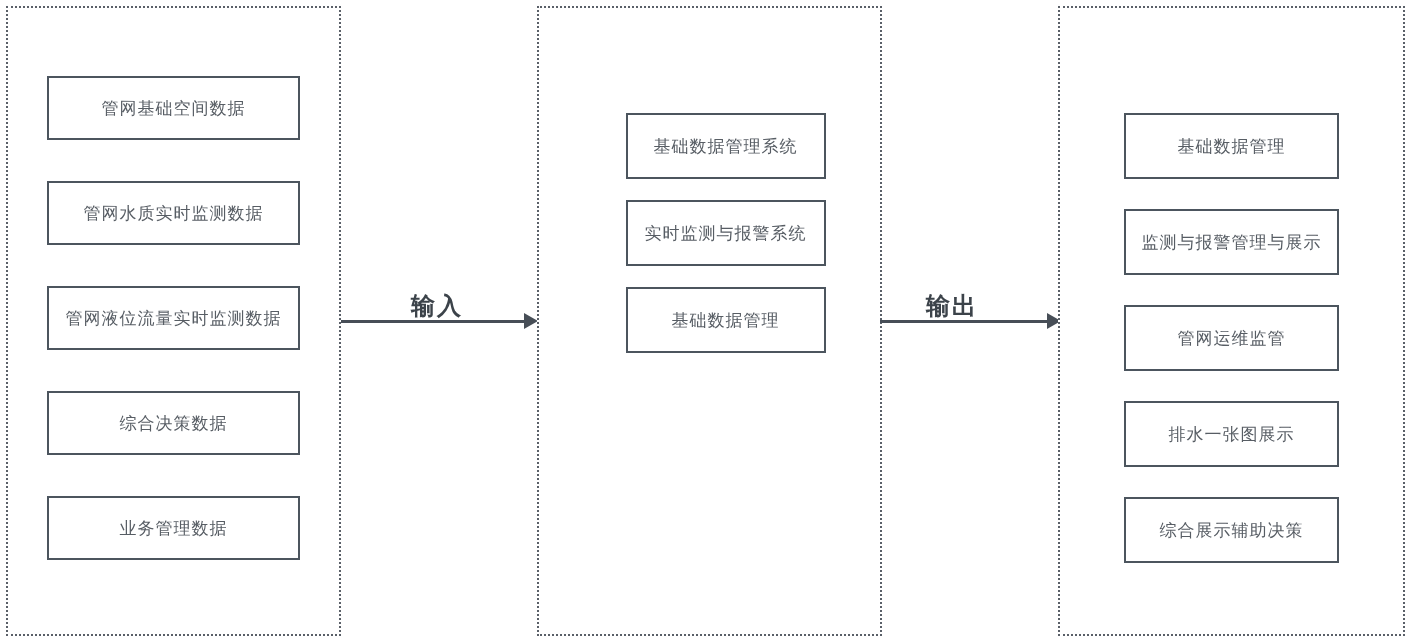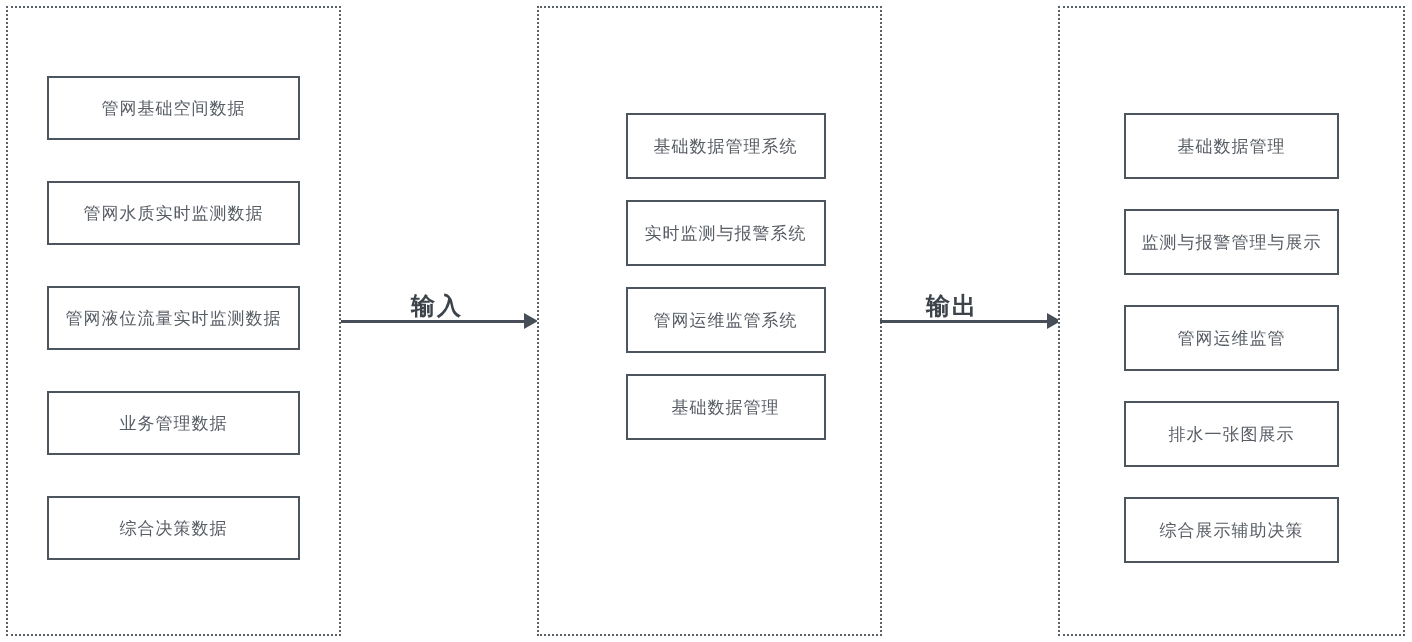--- a/index.html
+++ b/index.html
@@ -82,33 +82,32 @@
 </style>
 </head>
 <body>
 
 <div class="canvas">
 
   <div class="group group-left">
     <div class="flow-box">管网基础空间数据</div>
     <div class="flow-box">管网水质实时监测数据</div>
     <div class="flow-box">管网液位流量实时监测数据</div>
+    <div class="flow-box">综合决策数据</div>
     <div class="flow-box">业务管理数据</div>
-    <div class="flow-box">综合决策数据</div>
   </div>
 
   <div class="arrow-label arrow-label-input">输入</div>
   <div class="arrow arrow-input">
     <div class="arrowhead"></div>
   </div>
 
   <div class="group group-middle">
     <div class="flow-box">基础数据管理系统</div>
     <div class="flow-box">实时监测与报警系统</div>
-    <div class="flow-box">管网运维监管系统</div>
     <div class="flow-box">基础数据管理</div>
   </div>
 
   <div class="arrow-label arrow-label-output">输出</div>
   <div class="arrow arrow-output">
     <div class="arrowhead"></div>
   </div>
 
   <div class="group group-right">
     <div class="flow-box">基础数据管理</div>

